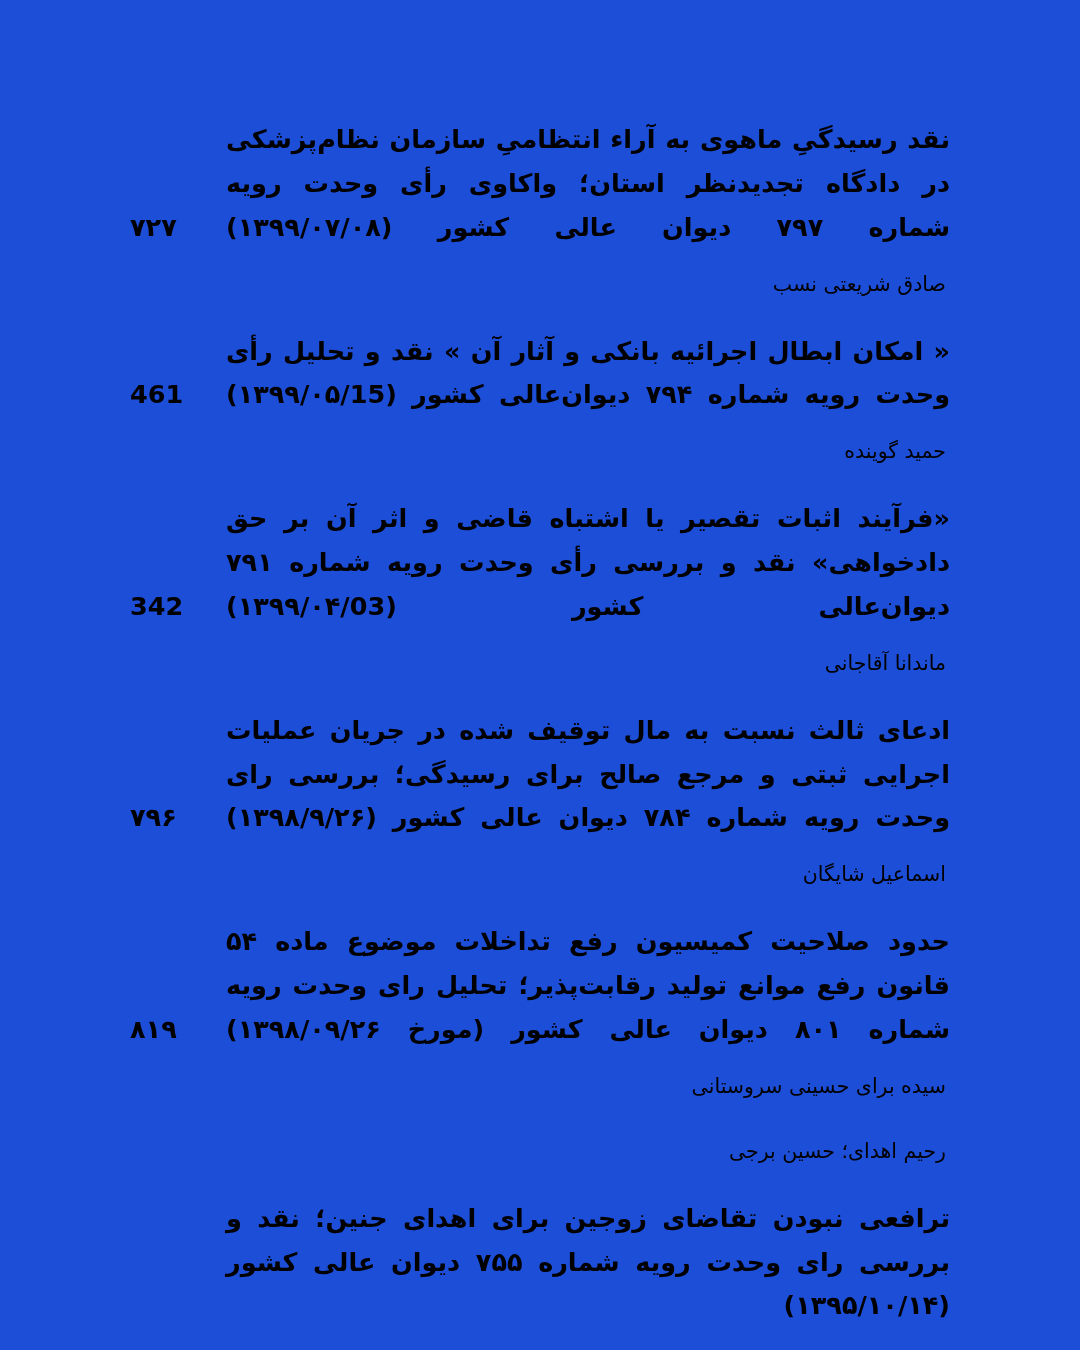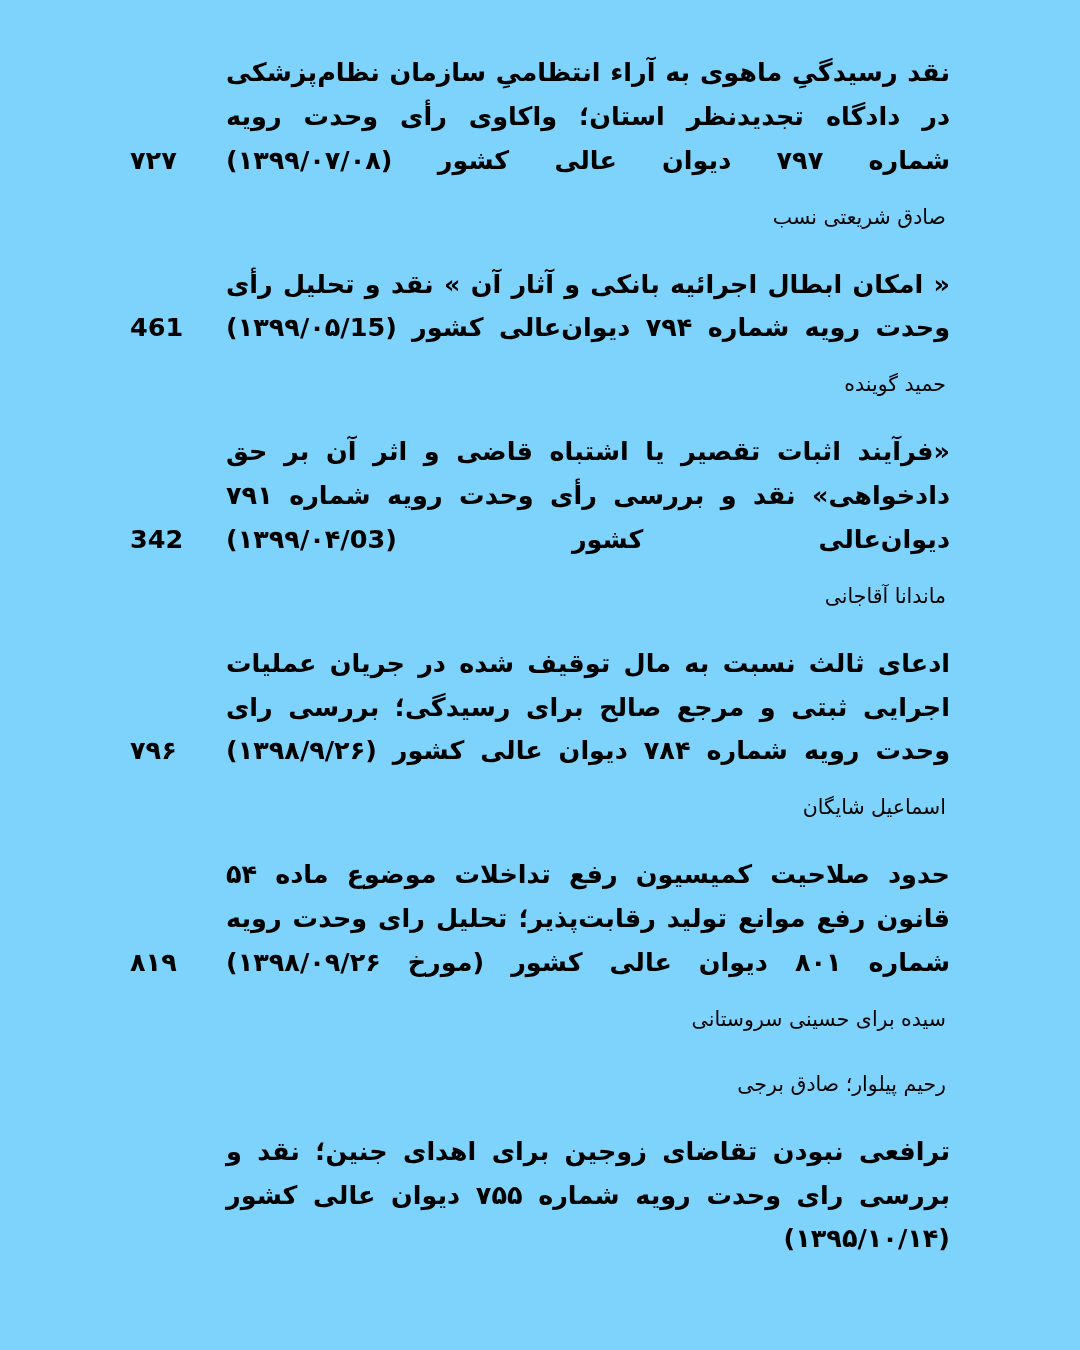--- a/index.html
+++ b/index.html
@@ -13,22 +13,22 @@
     height: 1350px;
     font-family: "DejaVu Sans", "Liberation Sans", sans-serif;
     color: #000000;
     -webkit-font-smoothing: antialiased;
   }
 
   .page {
     box-sizing: border-box;
     width: 1080px;
     height: 1350px;
-    background: #7dd3fc;
-    padding: 51px 130px 40px 130px;
+    background: #1d4ed8;
+    padding: 118px 130px 40px 130px;
     direction: rtl;
   }
 
   .toc-list {
     display: block;
   }
 
   .toc-entry {
     display: block;
     margin-bottom: 26px;
@@ -120,21 +120,21 @@
         <p class="entry-authors">اسماعیل شایگان</p>
       </div>
       <div class="toc-entry">
         <div class="entry-body">
           <p class="entry-title">حدود صلاحیت کمیسیون رفع تداخلات موضوع ماده ۵۴ قانون رفع موانع تولید رقابت‌پذیر؛ تحلیل رای وحدت رویه شماره ۸۰۱ دیوان عالی کشور (مورخ ۱۳۹۸/۰۹/۲۶)</p>
           <span class="entry-page">۸۱۹</span>
         </div>
         <p class="entry-authors">سیده برای حسینی سروستانی</p>
       </div>
       <div class="toc-entry">
-        <p class="entry-authors">رحیم پیلوار؛ صادق برجی</p>
+        <p class="entry-authors">رحیم اهدای؛ حسین برجی</p>
       </div>
       <div class="toc-entry">
         <div class="entry-body">
           <p class="entry-title">ترافعی نبودن تقاضای زوجین برای اهدای جنین؛ نقد و بررسی رای وحدت رویه شماره ۷۵۵ دیوان عالی کشور (۱۳۹۵/۱۰/۱۴)</p>
         </div>
       </div>
     </div>
 </div>
 
 </body></html>

